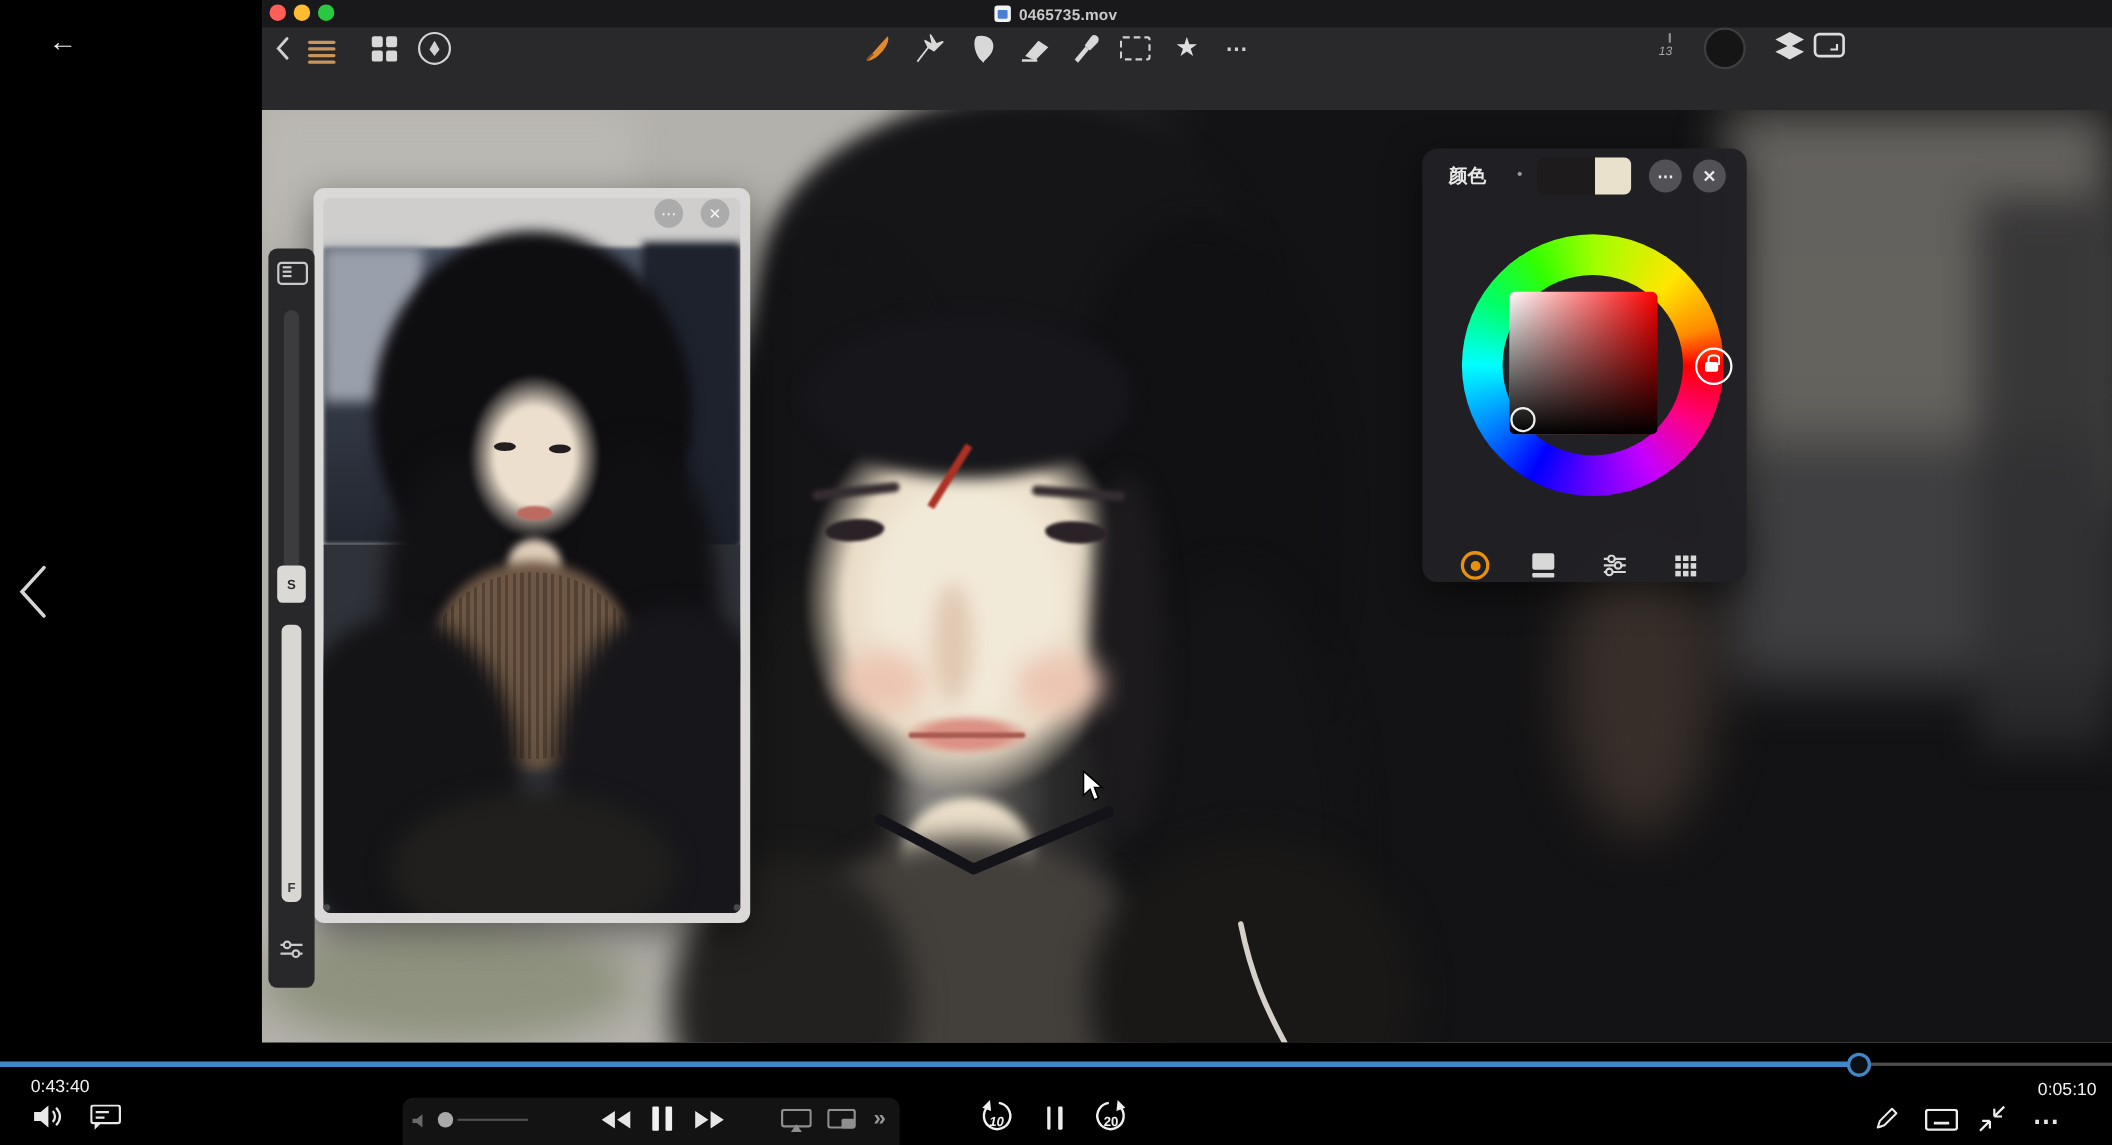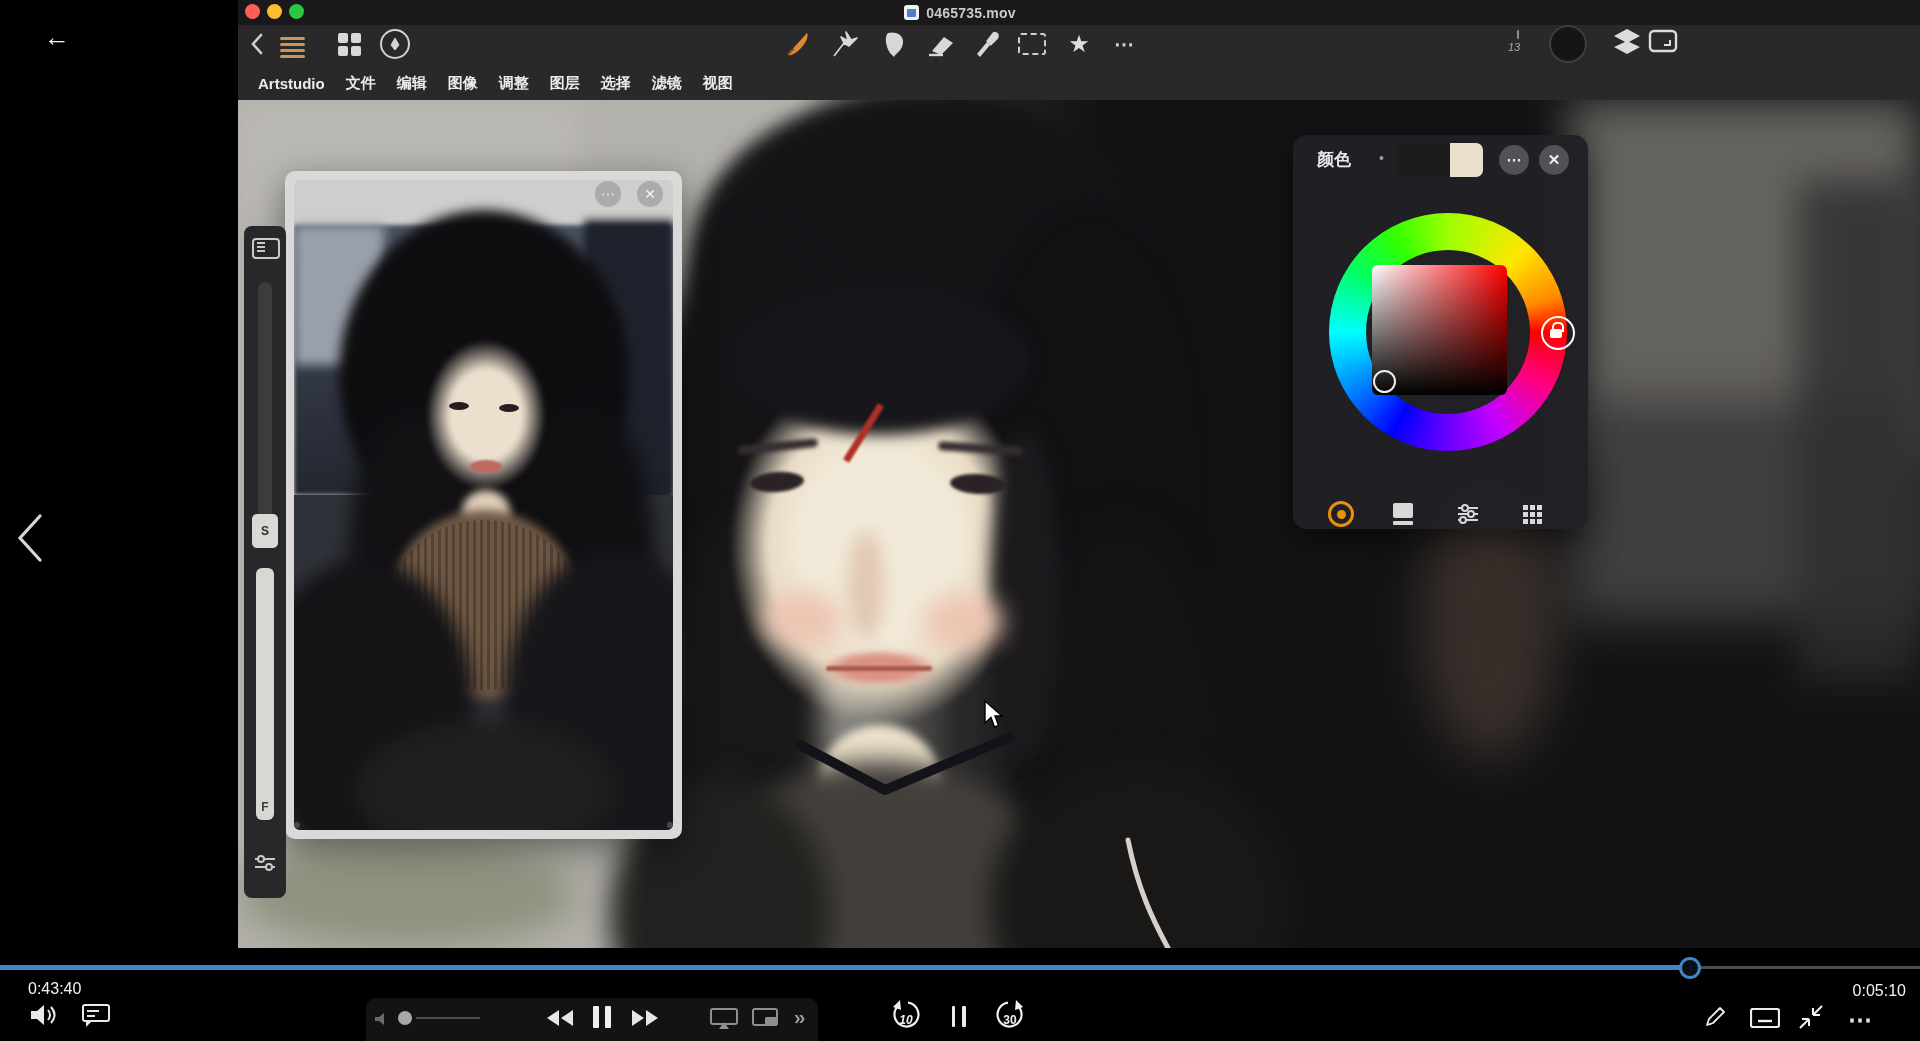--- a/index.html
+++ b/index.html
@@ -173,31 +173,20 @@
           <path d="M17 14 L30 20 L17 27 L4 20 Z" fill="#dcdcdc"></path>
         </svg>
     </div>
     <div class="abs" style="left:1410px;top:4px;">
       <svg width="30" height="24">
         <rect x="2" y="2" width="26" height="20" rx="4" fill="none" stroke="#dcdcdc" stroke-width="2.4"></rect>
         <path d="M16 16 h6 v-5" fill="none" stroke="#dcdcdc" stroke-width="2"></path>
         </svg>
     </div>
 
-    <div class="menu-row">
-      <span>Artstudio</span>
-      <span>文件</span>
-      <span>编辑</span>
-      <span>图像</span>
-      <span>调整</span>
-      <span>图层</span>
-      <span>选择</span>
-      <span>滤镜</span>
-      <span>视图</span>
-    </div>
   </div>
 
   <div class="abs canvas">
     <div class="abs" style="left:0;top:0;width:340px;height:120px;background:#bab8b2;filter:blur(14px);"></div>
     <div class="abs" style="left:560px;top:0;width:1122px;height:848px;background:linear-gradient(90deg,rgba(19,18,20,0) 0,rgba(19,18,20,.85) 160px,#131214 300px);"></div>
     <div class="abs" style="left:1330px;top:0;width:352px;height:360px;background:#6e6c67;filter:blur(22px);opacity:.9;"></div>
     <div class="abs" style="left:1330px;top:300px;width:352px;height:220px;background:#3f3e40;filter:blur(24px);"></div>
     <div class="abs" style="left:1560px;top:80px;width:122px;height:500px;background:#2e2d2f;filter:blur(18px);opacity:.8;"></div>
     <div class="blob" style="left:1182px;top:380px;width:140px;height:280px;background:#4f4239;filter:blur(24px);opacity:.6;"></div>
     <div class="blob" style="left:0;top:740px;width:340px;height:108px;background:#8f927e;filter:blur(18px);"></div>
@@ -427,21 +416,21 @@
       <path d="M12 0 L5 7 L13 10 Z" fill="#f0f0f0"></path>
       </svg>
     <span class="skip-num">10</span>
   </div>
   <div class="abs thin-pause" style="left:948px;top:58px;"><b></b><b></b></div>
   <div class="abs" style="left:992px;top:52px;width:36px;height:36px;">
     <svg width="36" height="34">
       <path d="M26 6 A 12 12 0 1 1 16 2.6" fill="none" stroke="#f0f0f0" stroke-width="2.2"></path>
       <path d="M24 0 L31 7 L23 10 Z" fill="#f0f0f0"></path>
       </svg>
-    <span class="skip-num">30</span>
+    <span class="skip-num">20</span>
   </div>
 
   <div class="abs" style="left:1702px;top:56px;">
     <svg width="26" height="26">
       <path d="M5 21 L7 15 L18 4 L22 8 L11 19 Z M5 21 L9 20" fill="none" stroke="#ececec" stroke-width="1.8" stroke-linejoin="round"></path>
       </svg>
   </div>
   <div class="abs" style="left:1750px;top:60px;">
     <svg width="30" height="20">
       <rect x="1" y="1" width="28" height="18" rx="2" fill="none" stroke="#ececec" stroke-width="2.2"></rect>

